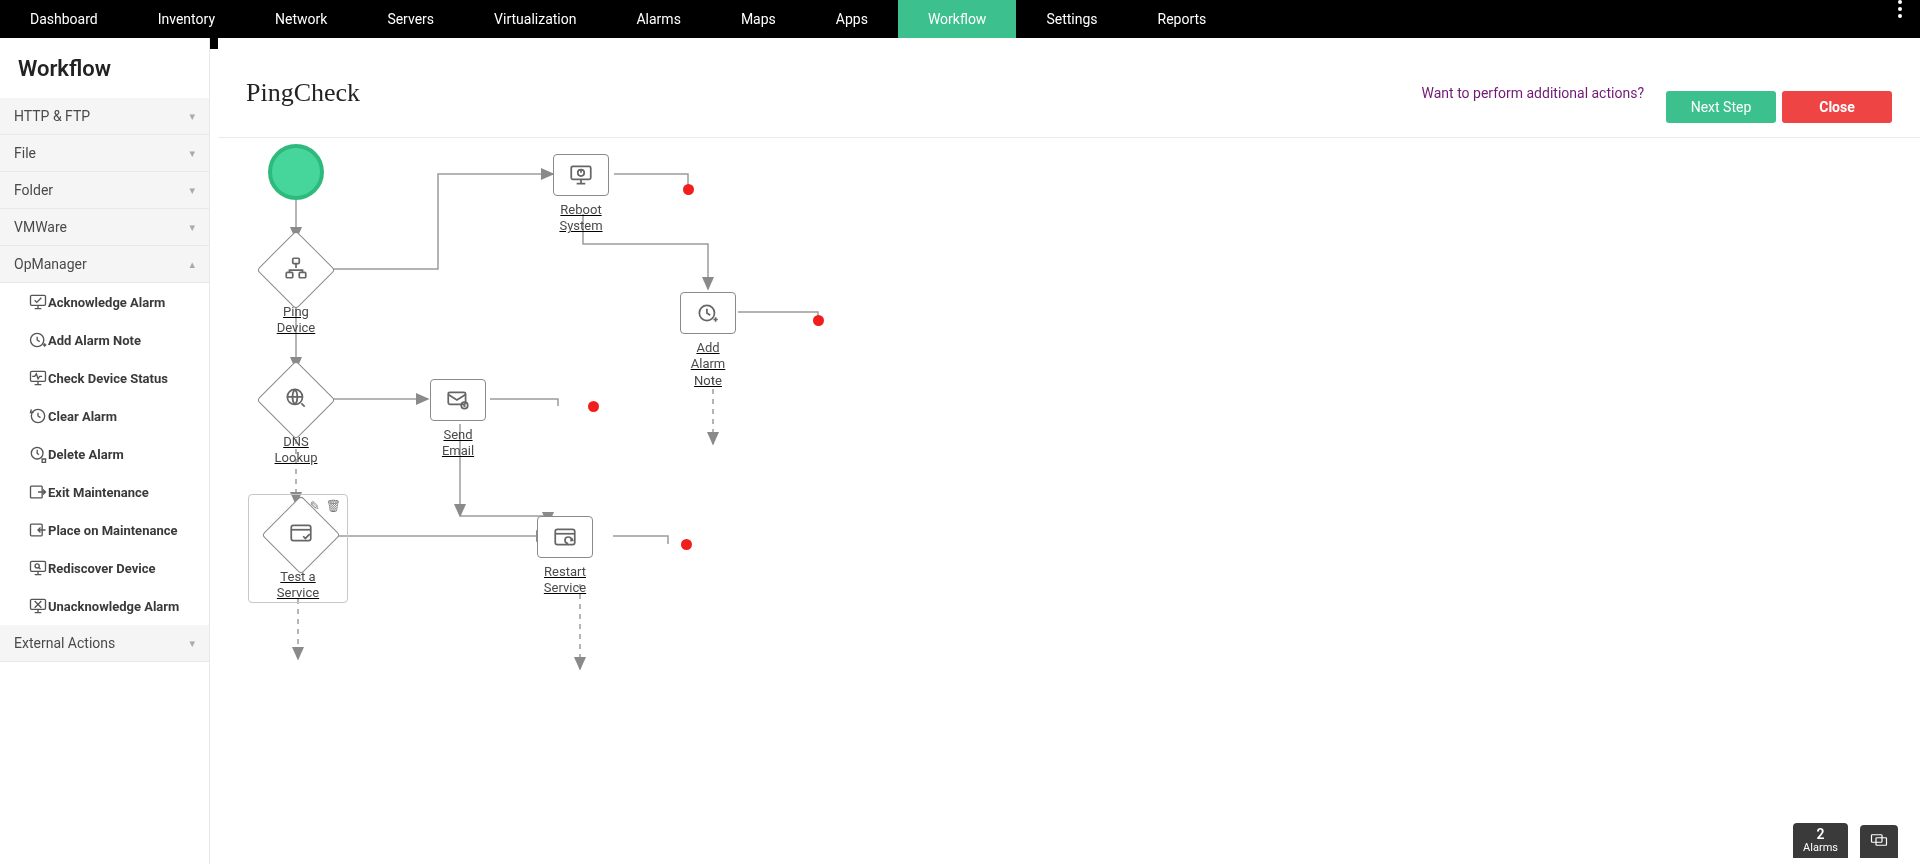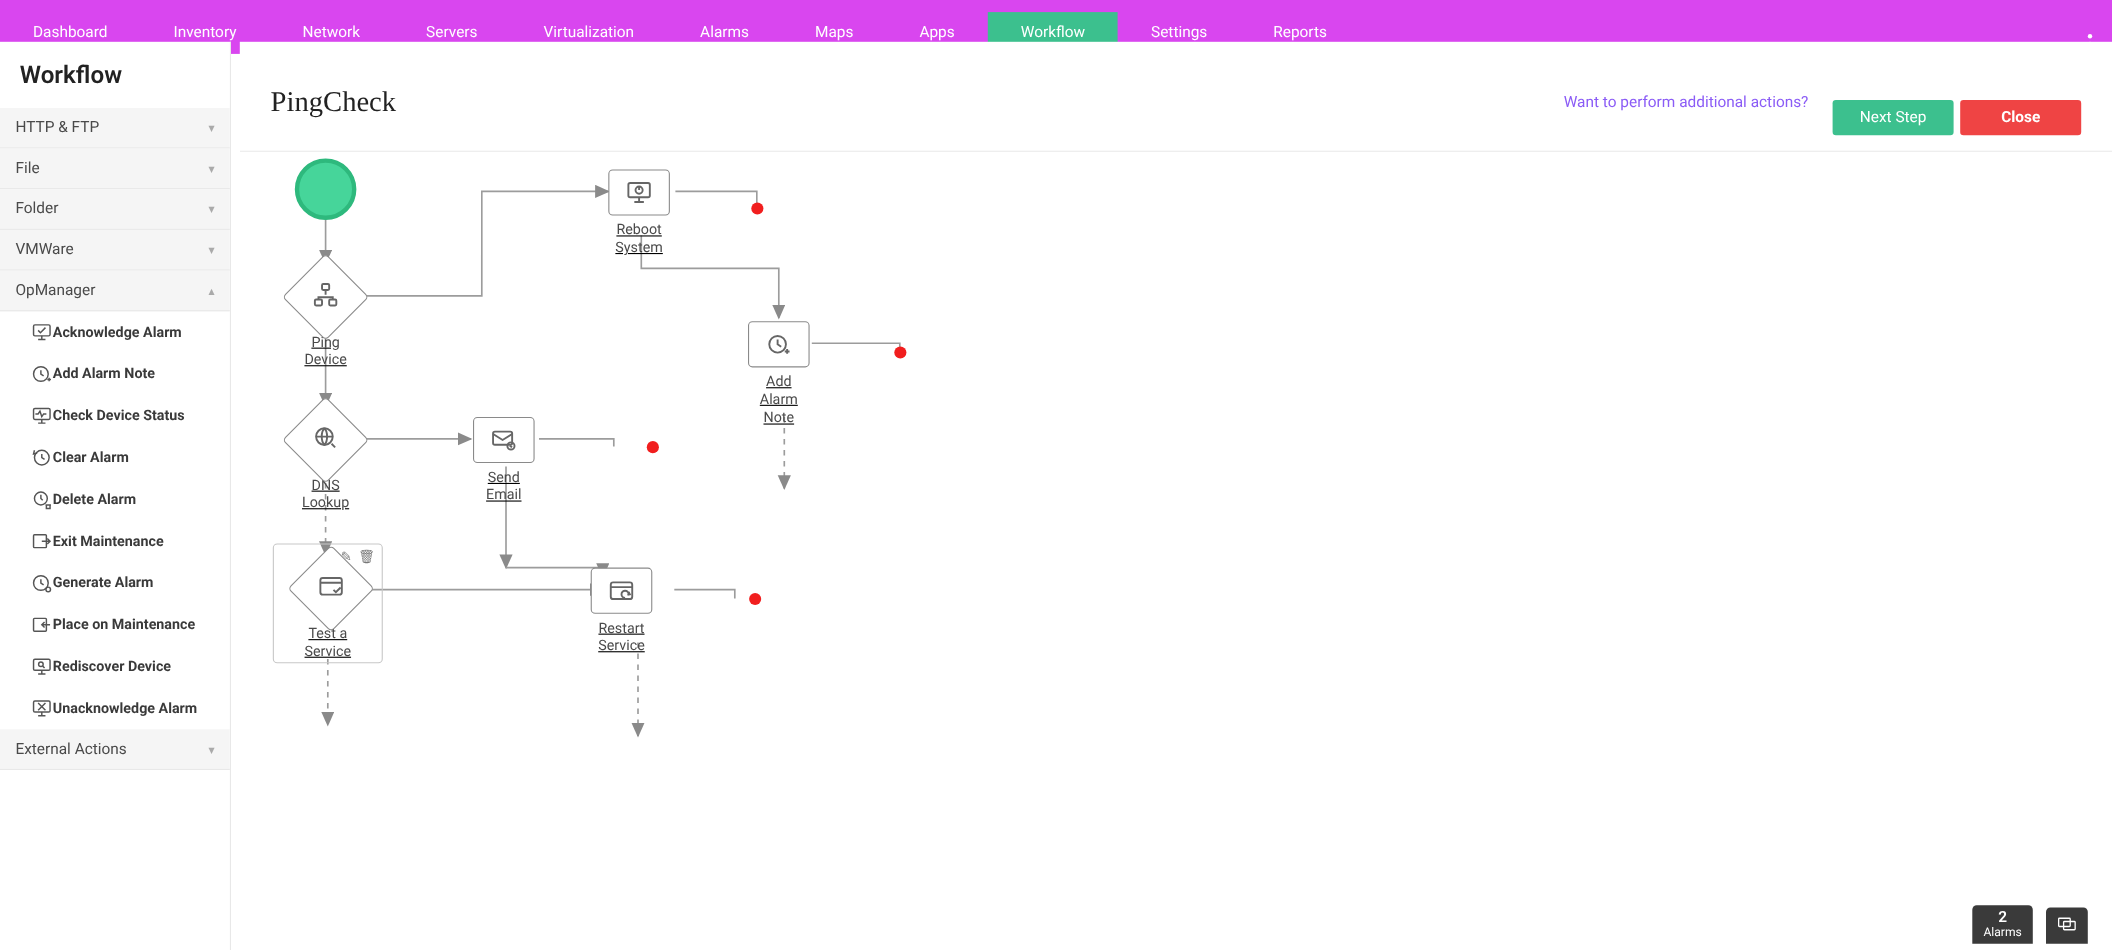--- a/index.html
+++ b/index.html
@@ -1,19 +1,19 @@
 <!DOCTYPE html>
 <html><head>
 <meta charset="utf-8">
 <style>
 * { margin: 0; padding: 0; box-sizing: border-box; font-family: -apple-system, BlinkMacSystemFont, "Segoe UI", Roboto, Arial, sans-serif; }
 body { background: #fff; width: 1920px; height: 864px; overflow: hidden; }
 
 
-.topnav { background: #d946ef; height: 49px; display: flex; align-items: flex-end; position: relative; }
+.topnav { background: #000000; height: 49px; display: flex; align-items: flex-start; position: relative; }
 .topnav-item { color: #fff; font-size: 14px; padding: 0 30px; height: 38px; display: flex; align-items: center; cursor: pointer; }
 .topnav-item.active { background: #3cc08e; }
 .topnav-more { position: absolute; right: 18px; color: #fff; cursor: pointer; display:flex; flex-direction:column; gap:3px; align-items:center; }
 .topnav-more span { width:4px; height:4px; background:#fff; border-radius:50%; display:block; }
 
 
 .sidebar { position: absolute; left: 0; top: 38px; width: 210px; bottom: 0; background:#fff; border-right:1px solid #e8e8e8; }
 .sidebar-title { font-size: 22px; font-weight: 600; padding: 18px 18px 14px; color:#222; }
 .sb-scroll { position:absolute; top:60px; bottom:0; left:0; right:0; overflow-y:auto; }
 .sb-scroll::-webkit-scrollbar { width:8px; }
@@ -21,21 +21,21 @@
 .sb-group { background:#f5f5f5; border-bottom:1px solid #e8e8e8; padding: 10px 14px; font-size:14px; color:#4a4a4a; display:flex; justify-content:space-between; align-items:center; cursor:pointer; }
 .sb-group .caret { font-size:11px; color:#aaa; }
 .sb-item { padding: 9px 14px 9px 28px; font-size:13px; color:#3a3a3a; display:flex; align-items:center; cursor:pointer;font-weight:bold; }
 .sb-item svg { width:20px; height:20px; flex-shrink:0; }
 
 
 .main { position:absolute; left:218px; right:0; top:38px; bottom:0; background:#fff; overflow:hidden; }
 .main-header { padding: 24px 28px 14px; display:flex; align-items:center; border-bottom:1px solid #eaeaea; }
 .main-title { font-size: 26px; font-weight:400; color:#222;font-family:Liberation Serif, serif; }
 .main-header .spacer { flex:1; }
-.link-blue { color:#8b5cf6; font-size:14px; margin-right:16px; cursor:pointer; }
+.link-blue { color:#701a75; font-size:14px; margin-right:16px; cursor:pointer; }
 .btn { display:inline-flex; align-items:center; justify-content:center; height:32px; min-width:110px; padding:0 20px; border-radius:3px; font-size:14px; color:#fff; cursor:pointer; margin-left:6px;margin-top:29px; }
 .btn-green { background:#3cc08e; }
 .btn-grey  { background:#ef4444;font-weight:bold; }
 
 
 .canvas { position:absolute; left:0; right:0; top:76px; bottom:0; }
 .overlay-svg { position:absolute; inset:0; width:100%; height:100%; pointer-events:none; }
 .node { position:absolute; text-align:center;text-decoration:underline; }
 .dia { width:56px; height:56px; transform:rotate(45deg); border:1.5px solid #8a8a8a; border-radius:4px; background:#fff; display:flex; align-items:center; justify-content:center; }
 .dia-inner { transform:rotate(-45deg); color:#666; }
@@ -145,28 +145,20 @@
     </div>
     <div class="sb-item">
       <svg viewBox="0 0 24 24" fill="none" stroke="#555" stroke-width="1.6">
           <rect x="3" y="5" width="14" height="14" rx="1"></rect>
           <path d="M12 12h9M18 9l3 3-3 3"></path>
         </svg>
       <span>Exit Maintenance</span>
     </div>
     <div class="sb-item">
       <svg viewBox="0 0 24 24" fill="none" stroke="#555" stroke-width="1.6">
-          <circle cx="11" cy="12" r="8"></circle>
-          <path d="M11 8v4l3 2"></path>
-          <circle cx="19" cy="19" r="2.5"></circle>
-        </svg>
-      <span>Generate Alarm</span>
-    </div>
-    <div class="sb-item">
-      <svg viewBox="0 0 24 24" fill="none" stroke="#555" stroke-width="1.6">
           <rect x="3" y="5" width="14" height="14" rx="1"></rect>
           <path d="M21 12h-9M15 9l-3 3 3 3"></path>
         </svg>
       <span>Place on Maintenance</span>
     </div>
     <div class="sb-item">
       <svg viewBox="0 0 24 24" fill="none" stroke="#555" stroke-width="1.6">
           <rect x="3" y="4" width="18" height="12" rx="1.5"></rect>
           <path d="M8 20h8M12 16v4"></path>
           <circle cx="11" cy="9.5" r="2.5"></circle>

